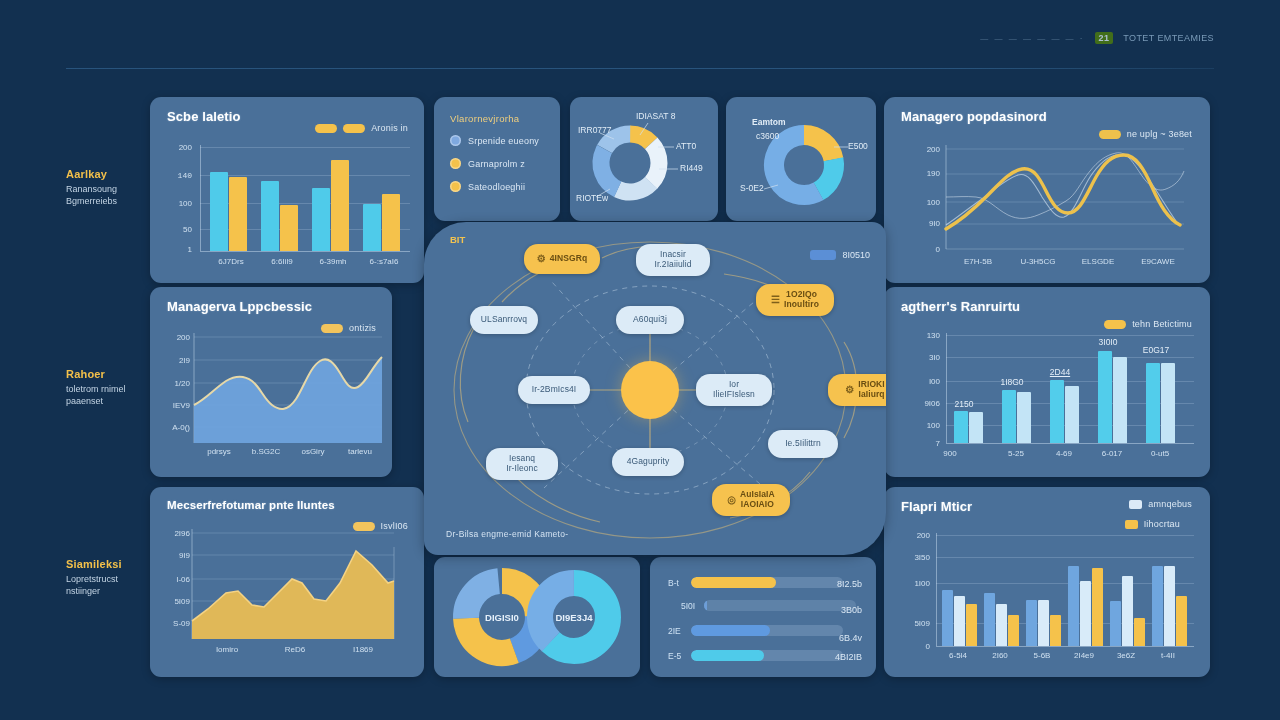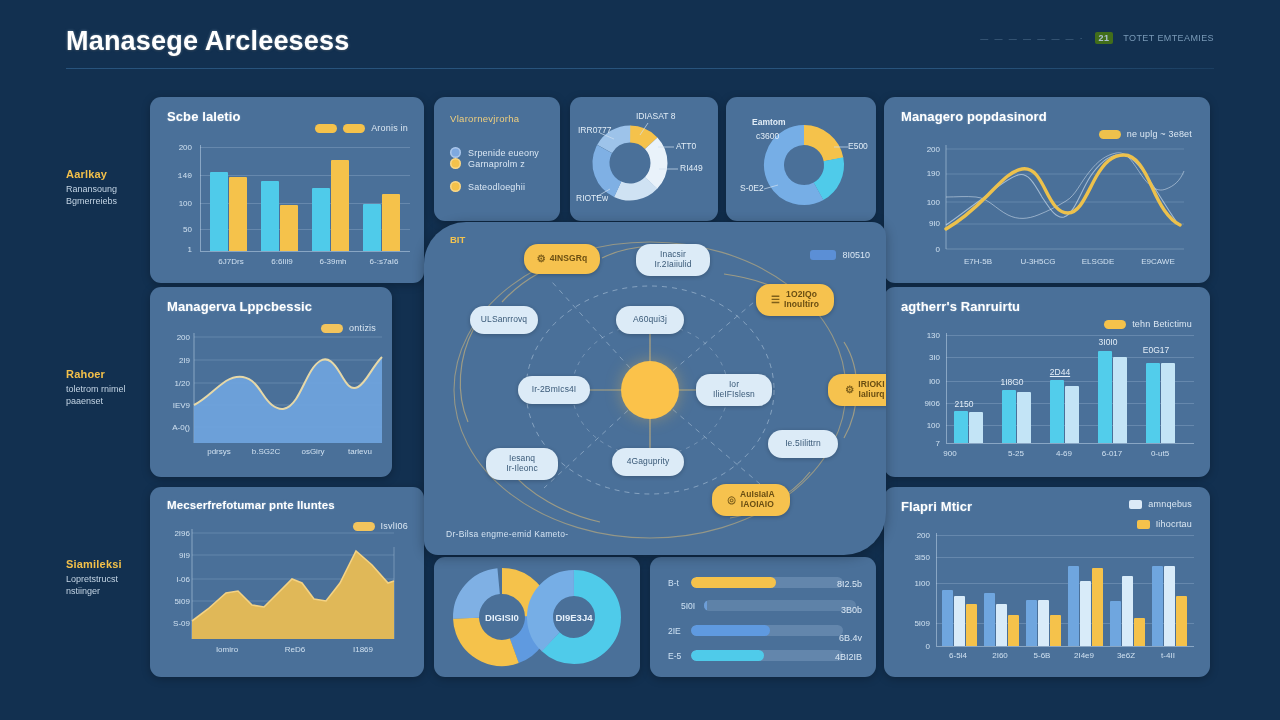--- a/index.html
+++ b/index.html
@@ -119,21 +119,20 @@
   .pg-row { position:absolute; left:18px; display:flex; align-items:center; gap:7px; }
   .pg-name { font-size:8.5px; color:#cfe2f4; width:16px; filter:blur(.5px); }
   .pg-track { height:11px; border-radius:6px; background:rgba(190,215,240,.22); position:relative; overflow:hidden; }
   .pg-fill { position:absolute; left:0; top:0; height:100%; border-radius:6px; }
   .pg-val { position:absolute; font-size:9px; color:#dbe8f5; filter:blur(.6px); }
 </style>
 </head>
 <body>
 
 <div id="header">
-  <div id="page-title">Manasege Arcleesess</div>
   <div id="header-rule"></div>
   <div id="header-meta">
     <span class="dots">— — — — — — — ·</span>
     <span class="badge">21</span>
     <span>TOTET EMTEAMIES</span>
   </div>
 </div>
 
 <div class="side-label" style="top:168px">
   <div class="st">Aarlkay</div>
@@ -183,21 +182,21 @@
     <div class="bar" style="left:176px; width:18px; height:57px; background:#f5c24b;"></div>
   </div>
   <div class="axis-lbl" style="left:58px;  top:160px; width:46px; text-align:center;">6J7Drs</div>
   <div class="axis-lbl" style="left:109px; top:160px; width:46px; text-align:center;">6:6Iil9</div>
   <div class="axis-lbl" style="left:160px; top:160px; width:46px; text-align:center;">6-39mh</div>
   <div class="axis-lbl" style="left:211px; top:160px; width:46px; text-align:center;">6-:s7aI6</div>
 </div>
 
 <div class="card" style="left:434px; top:97px; width:126px; height:124px;">
   <div class="lg-head">Vlarornevjrorha</div>
-  <div class="lg-row" style="top:38px;margin-top:12px;">
+  <div class="lg-row" style="top:38px;">
     <span class="lg-dot" style="background:#7fa9e0"></span>
     <span class="lg-txt">Srpenide eueony</span>
   </div>
   <div class="lg-row" style="top:61px;">
     <span class="lg-dot" style="background:#f5c24b"></span>
     <span class="lg-txt">Garnaprolm  z</span>
   </div>
   <div class="lg-row" style="top:84px;">
     <span class="lg-dot" style="background:#f5c24b"></span>
     <span class="lg-txt">Sateodloeghii</span>
@@ -439,21 +438,21 @@
   </div>
   <div class="pg-val" style="right:14px; top:95px;">4BI2IB</div>
 </div>
 
 <div class="card" style="left:884px; top:487px; width:326px; height:190px;">
   <div class="card-title">Flapri Mticr</div>
   <div class="legend" style="right:18px; top:12px;">
     <span class="sw sq" style="background:#dceaf7"></span>
     <span class="lt">amnqebus</span>
   </div>
-  <div class="legend" style="right:18px; top:32px;padding-left:36px;">
+  <div class="legend" style="right:30px; top:32px;padding-left:36px;">
     <span class="sw sq" style="background:#f5c24b"></span>
     <span class="lt">Iihocrtau</span>
   </div>
   <div class="tick-y" style="left:14px; width:32px; top:44px;">200</div>
   <div class="tick-y" style="left:14px; width:32px; top:66px;">3I50</div>
   <div class="tick-y" style="left:14px; width:32px; top:92px;">1I00</div>
   <div class="tick-y" style="left:14px; width:32px; top:132px;">5I09</div>
   <div class="tick-y" style="left:14px; width:32px; top:155px;">0</div>
   <div class="gridline" style="left:52px; width:258px; top:48px;"></div>
   <div class="gridline" style="left:52px; width:258px; top:70px;"></div>

